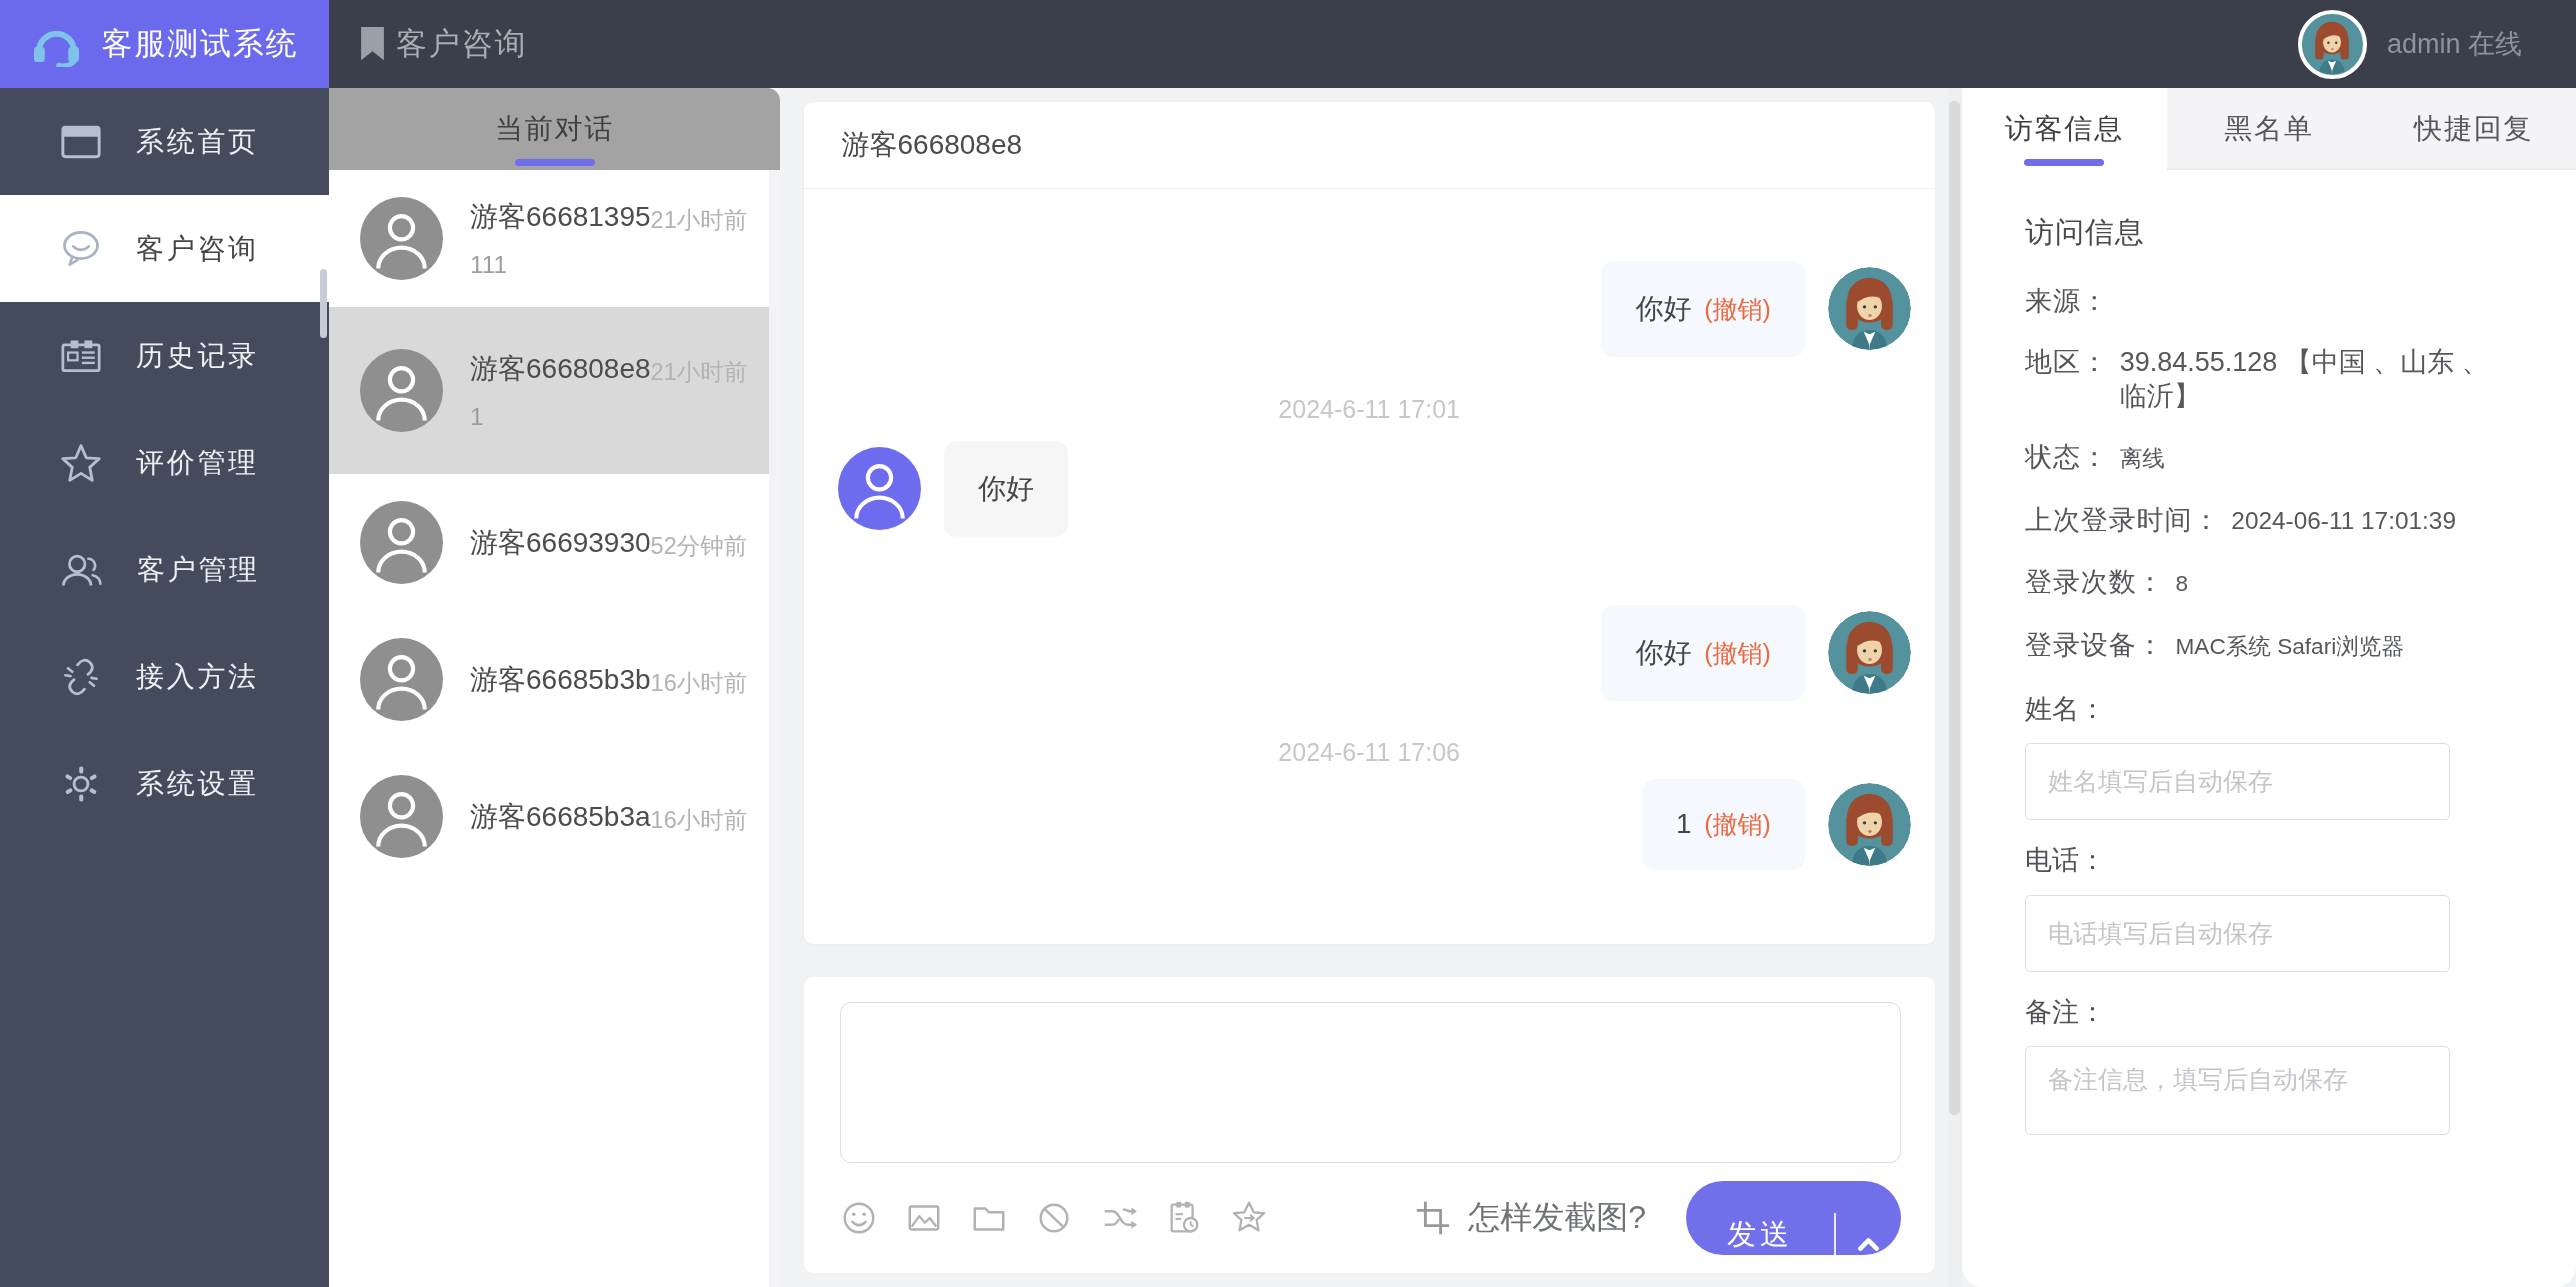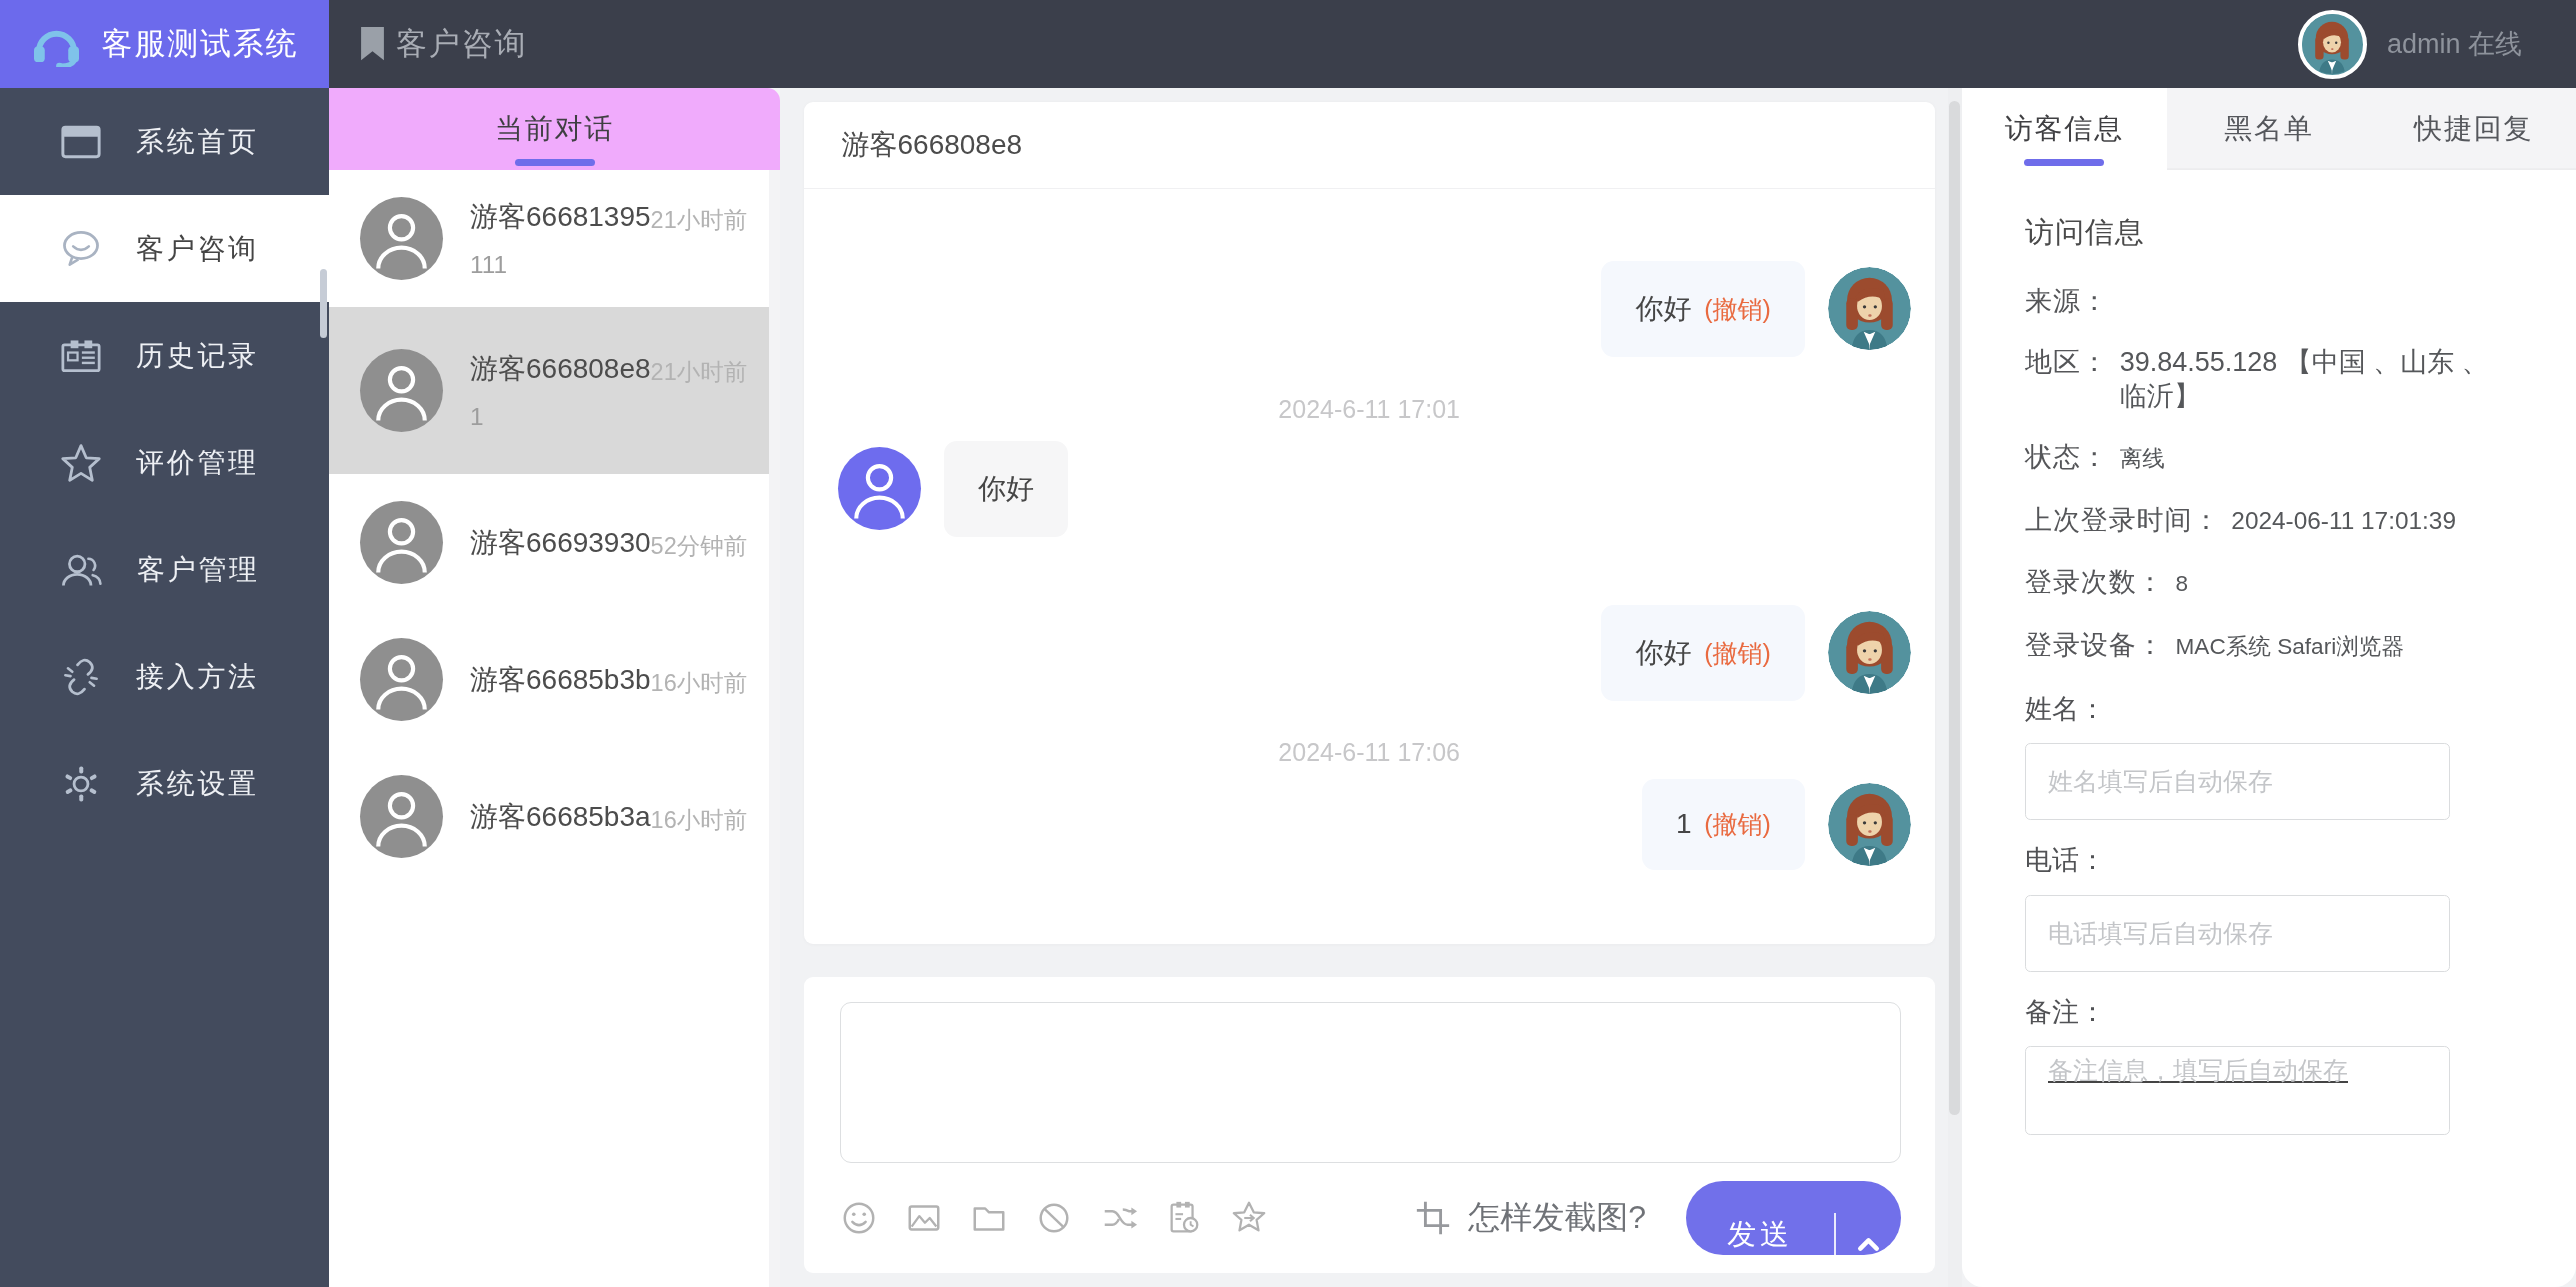--- a/index.html
+++ b/index.html
@@ -25,21 +25,21 @@
   .side-item { height:107px; display:flex; align-items:center; gap:34px; padding-left:60px; cursor:pointer; }
   .side-item .lbl { color:#eef0f4; font-size:28px; letter-spacing:2.7px; }
   .side-item.active { background:#ffffff; }
   .side-item.active .lbl { color:#454545; }
   .side-thumb { position:absolute; right:1.8px; top:181px; width:7.2px; height:69px; background:#c6ccd6; border-radius:3.6px; }
 
   
   .convcol { width:451px; flex:none; background:#ffffff; display:flex; flex-direction:column; position:relative; }
   .convtabs { height:82px; display:flex; flex:none; background:#f4f4f6; box-shadow:inset 0 -1.8px 0 #ececee; }
   .convtab { flex:1; display:flex; align-items:center; justify-content:center; font-size:28px; color:#55575c; position:relative; cursor:pointer; letter-spacing:1.8px; }
-  .convtab.active { background:#f0abfc; color:#3f3f42; border-radius:0 12.7px 0 0; box-shadow:none; }
+  .convtab.active { background:#a3a3a3; color:#3f3f42; border-radius:0 12.7px 0 0; box-shadow:none; }
   .tab-underline { position:absolute; bottom:4.5px; left:50%; transform:translateX(-50%); width:80px; height:6.3px; border-radius:3.6px; background:#6f6dea; }
   .convitems { flex:1; position:relative; }
   .convitem { display:flex; padding:27px 0 27px 31px; cursor:pointer; }
   .convitem.selected { background:#d9d9d9; padding-top:42px; padding-bottom:42px; }
   .citem-avatar { width:83px; height:83px; border-radius:50%; background:#8f8f8f; flex:none; margin-right:27px; }
   .citem-body { display:flex; flex-direction:column; justify-content:center; }
   .citem-top { display:flex; align-items:flex-end; }
   .citem-name { font-size:28px; color:#4c4c4c; }
   .citem-time { font-size:23.5px; color:#b3b3b3; }
   .citem-preview { font-size:24.4px; color:#9d9d9d; margin-top:14.5px; }
@@ -83,21 +83,21 @@
   .pbody { flex:1; padding:43px 63px 0 63px; }
   .pbody h3 { font-size:29px; color:#4a4a4a; font-weight:normal; margin-bottom:31px; letter-spacing:0.9px; }
   .inforow { display:flex; align-items:baseline; margin-bottom:27px; line-height:34px; }
   .inforow .k { font-size:27px; color:#555659; letter-spacing:0.9px; flex:none; }
   .inforow .v { margin-left:11px; color:#55575a; }
   .v.lg { font-size:27px; }
   .v.sm { font-size:22.6px; }
   .fgroup { margin-top:22px; }
   .fgroup .flabel { font-size:27px; color:#515255; margin-bottom:16.3px; }
   .ftext { width:425px; height:77px; border:1.8px solid #dadcde; border-radius:5.4px; font-size:25px; padding:0 22px; outline:none; color:#444; font-family:inherit; }
-  .farea { width:425px; height:89px; border:1.8px solid #dadcde; border-radius:5.4px; font-size:25px; padding:7px 22px; outline:none; resize:none; color:#444; font-family:inherit;text-decoration:underline; }
+  .farea { width:425px; height:89px; border:1.8px solid #dadcde; border-radius:5.4px; font-size:25px; padding:16px 22px; outline:none; resize:none; color:#444; font-family:inherit; }
   .ftext::placeholder, .farea::placeholder { color:#c3c5c8; }
 
   svg { display:block; }
 </style>
 </head>
 <body>
 
 <svg width="0" height="0" style="position:absolute">
   <defs>
     <clipPath id="avclip">

